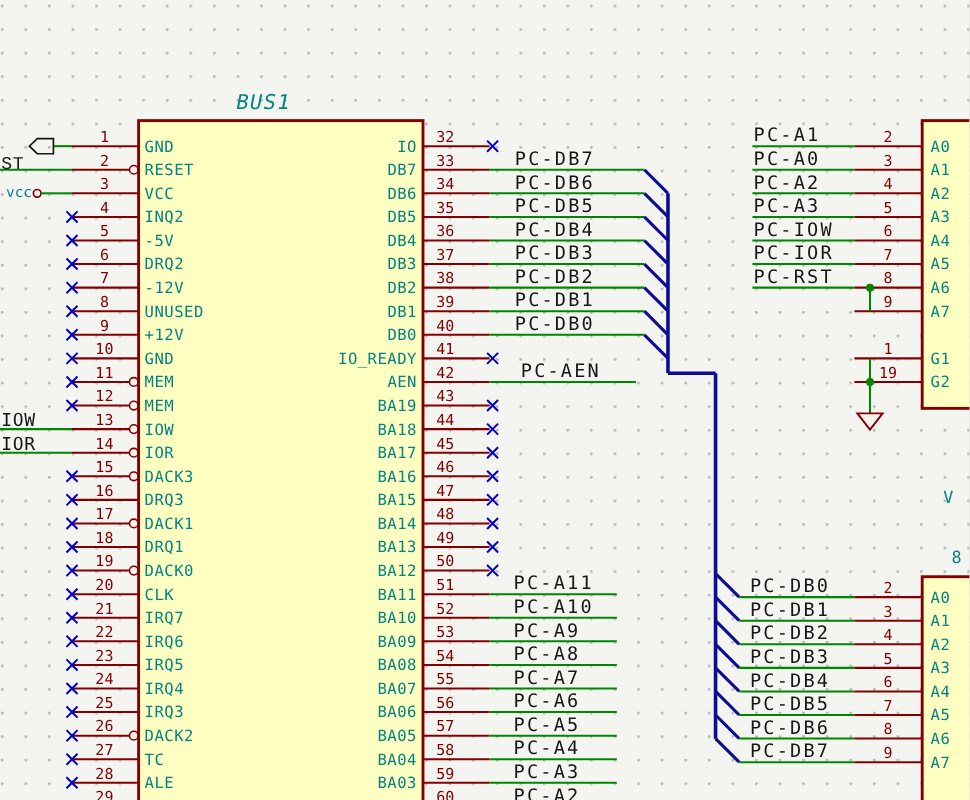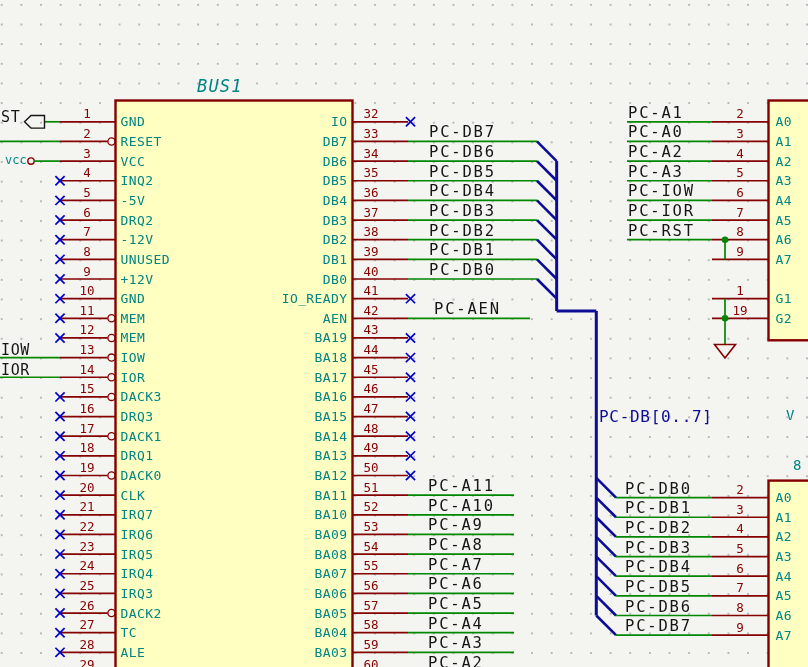--- a/index.html
+++ b/index.html
@@ -431,26 +431,25 @@
       <line x1="596.3" y1="615.5" x2="616" y2="635.15" stroke="#0c0c96" stroke-width="2.6"></line>
       <line x1="616" y1="635.15" x2="712" y2="635.15" stroke="#008700" stroke-width="1.7"></line>
       <text x="625" y="631.15" class="net-label" text-anchor="start">PC-DB7</text>
       <line x1="712" y1="635.15" x2="768.5" y2="635.15" stroke="#840000" stroke-width="1.7"></line>
       <text x="740" y="631.65" class="pin-num" text-anchor="middle">9</text>
       <text x="775.5" y="639.65" class="pin-name" text-anchor="start">A7</text>
     </svg>
 
   <div class="lbl ref-lbl" style="left:197px; top:76px;">BUS1</div>
 
-  <div class="lbl black-lbl" style="left:1px; top:108px;">ST</div>
+  <div class="lbl black-lbl" style="left:1px; top:129px;font-family:Liberation Mono, monospace;">ST</div>
 
   <div class="lbl vcc-lbl" style="left:5px; top:153px;">vcc</div>
 
   <div class="lbl black-lbl" style="left:1px; top:341px;">IOW</div>
 
   <div class="lbl black-lbl" style="left:1px; top:361px;">IOR</div>
 
-  <div class="lbl bus-lbl" style="left:599px; top:407px;">PC-DB[0..7]</div>
 
   <div class="lbl teal-lbl" style="left:786px; top:407px;">V</div>
 
   <div class="lbl teal-lbl" style="left:793px; top:457px;">8</div>
 </div>
 
 </body></html>

